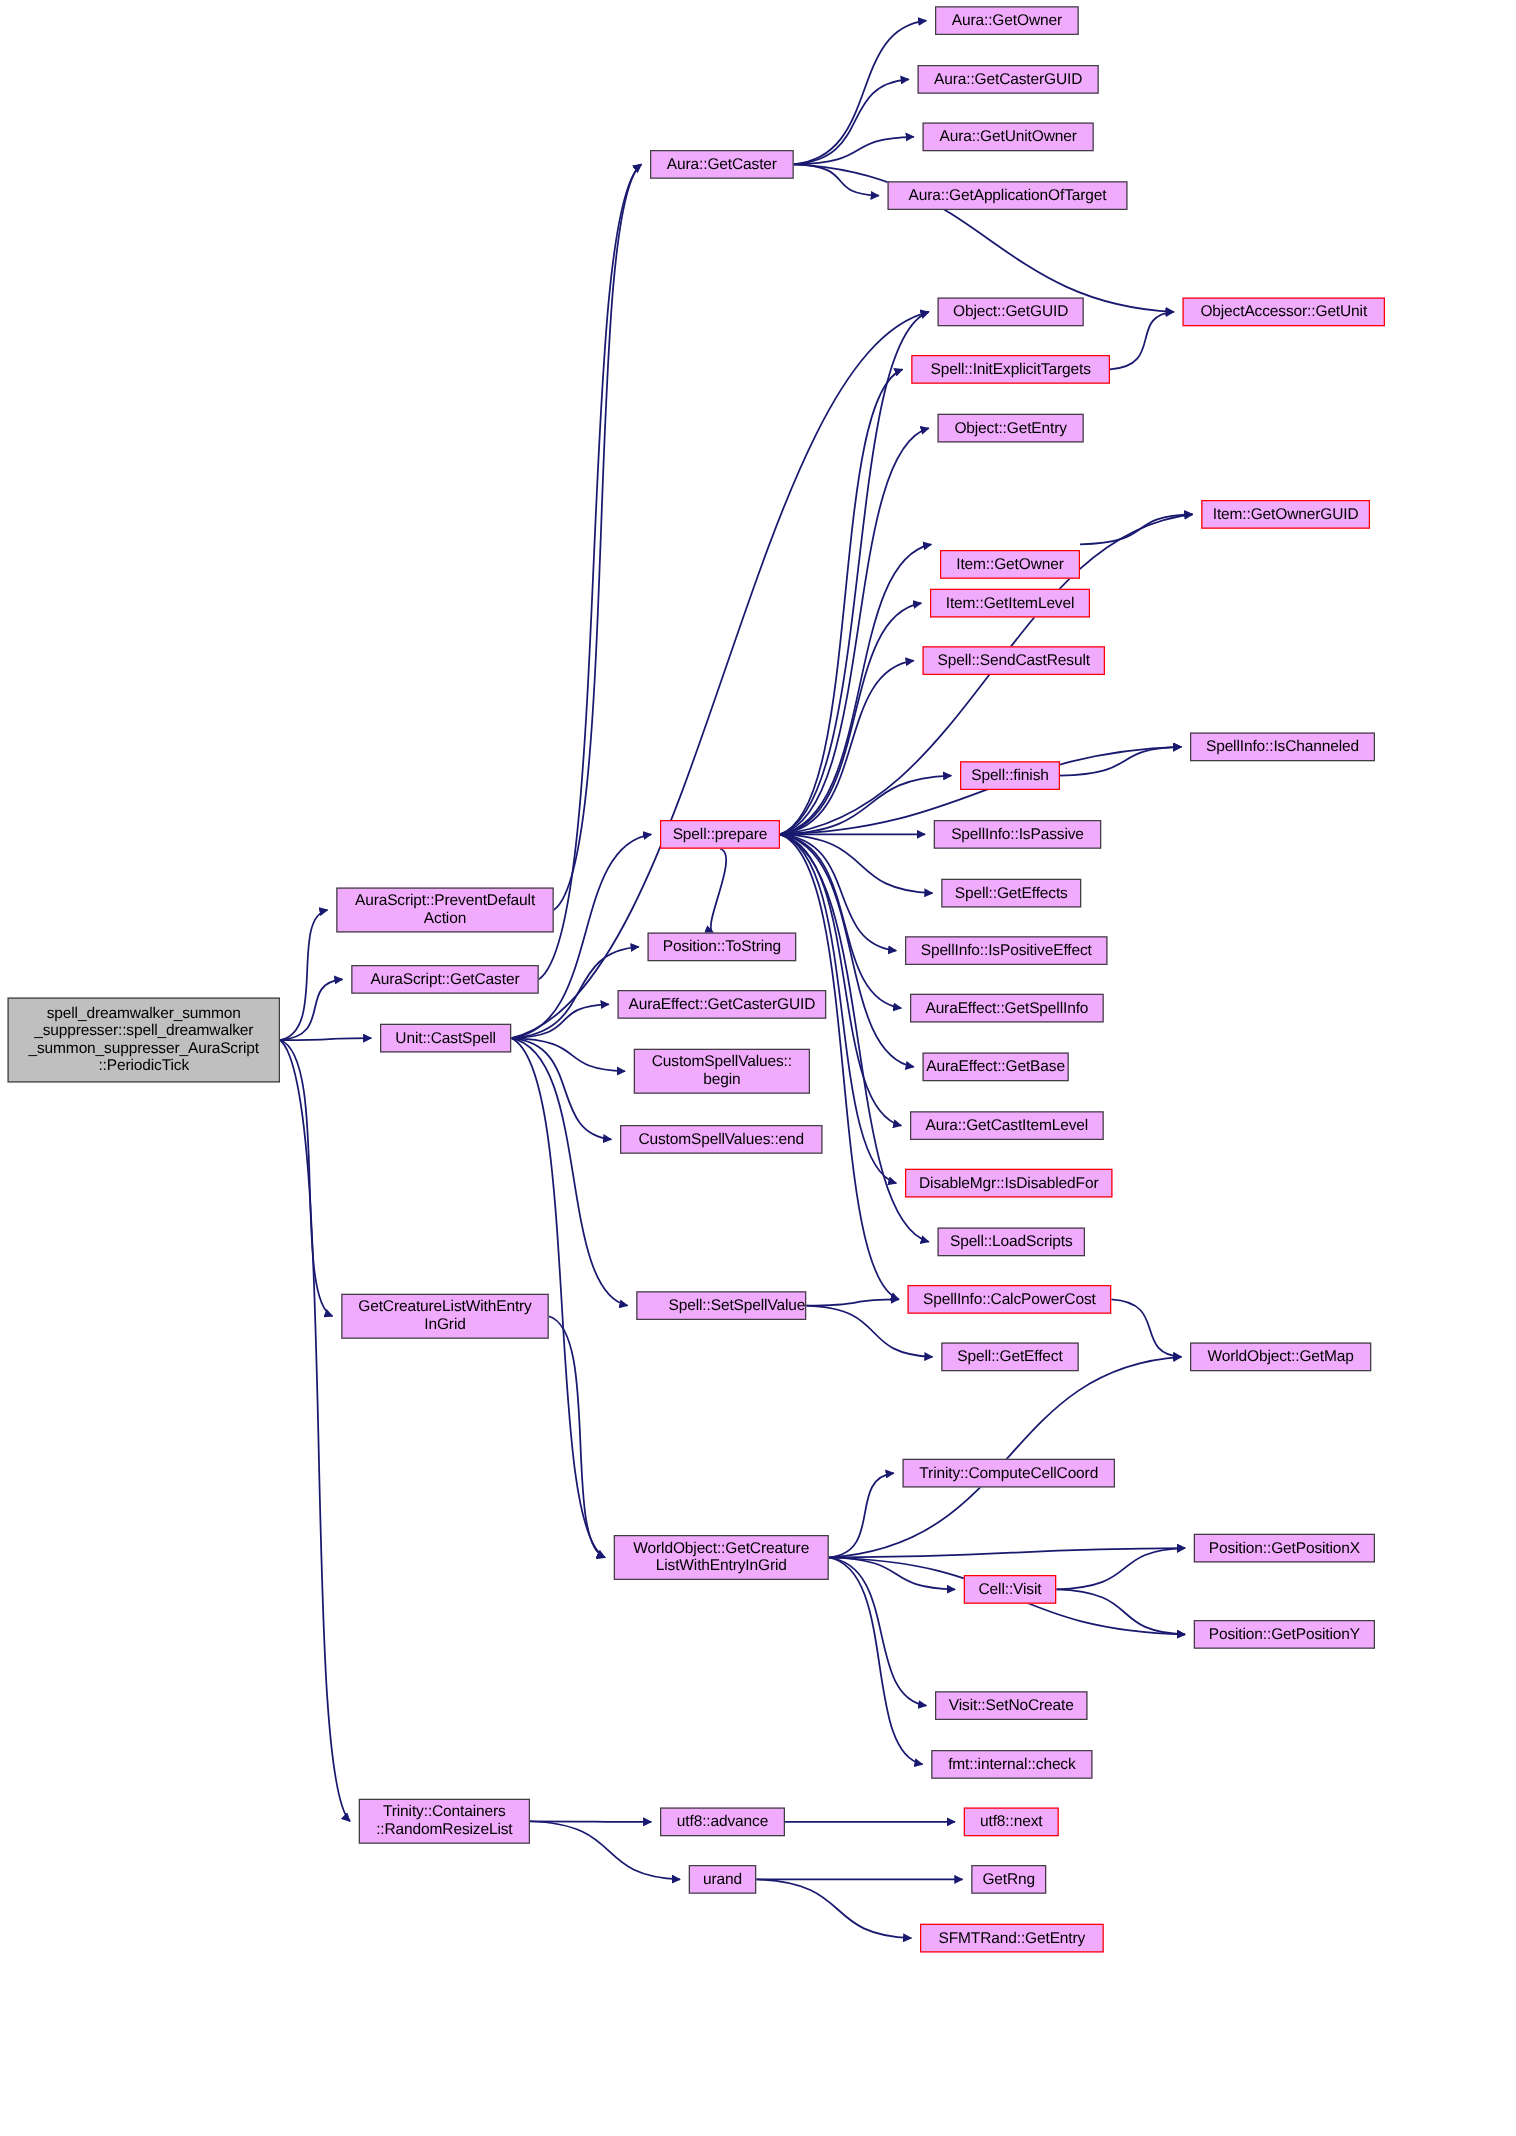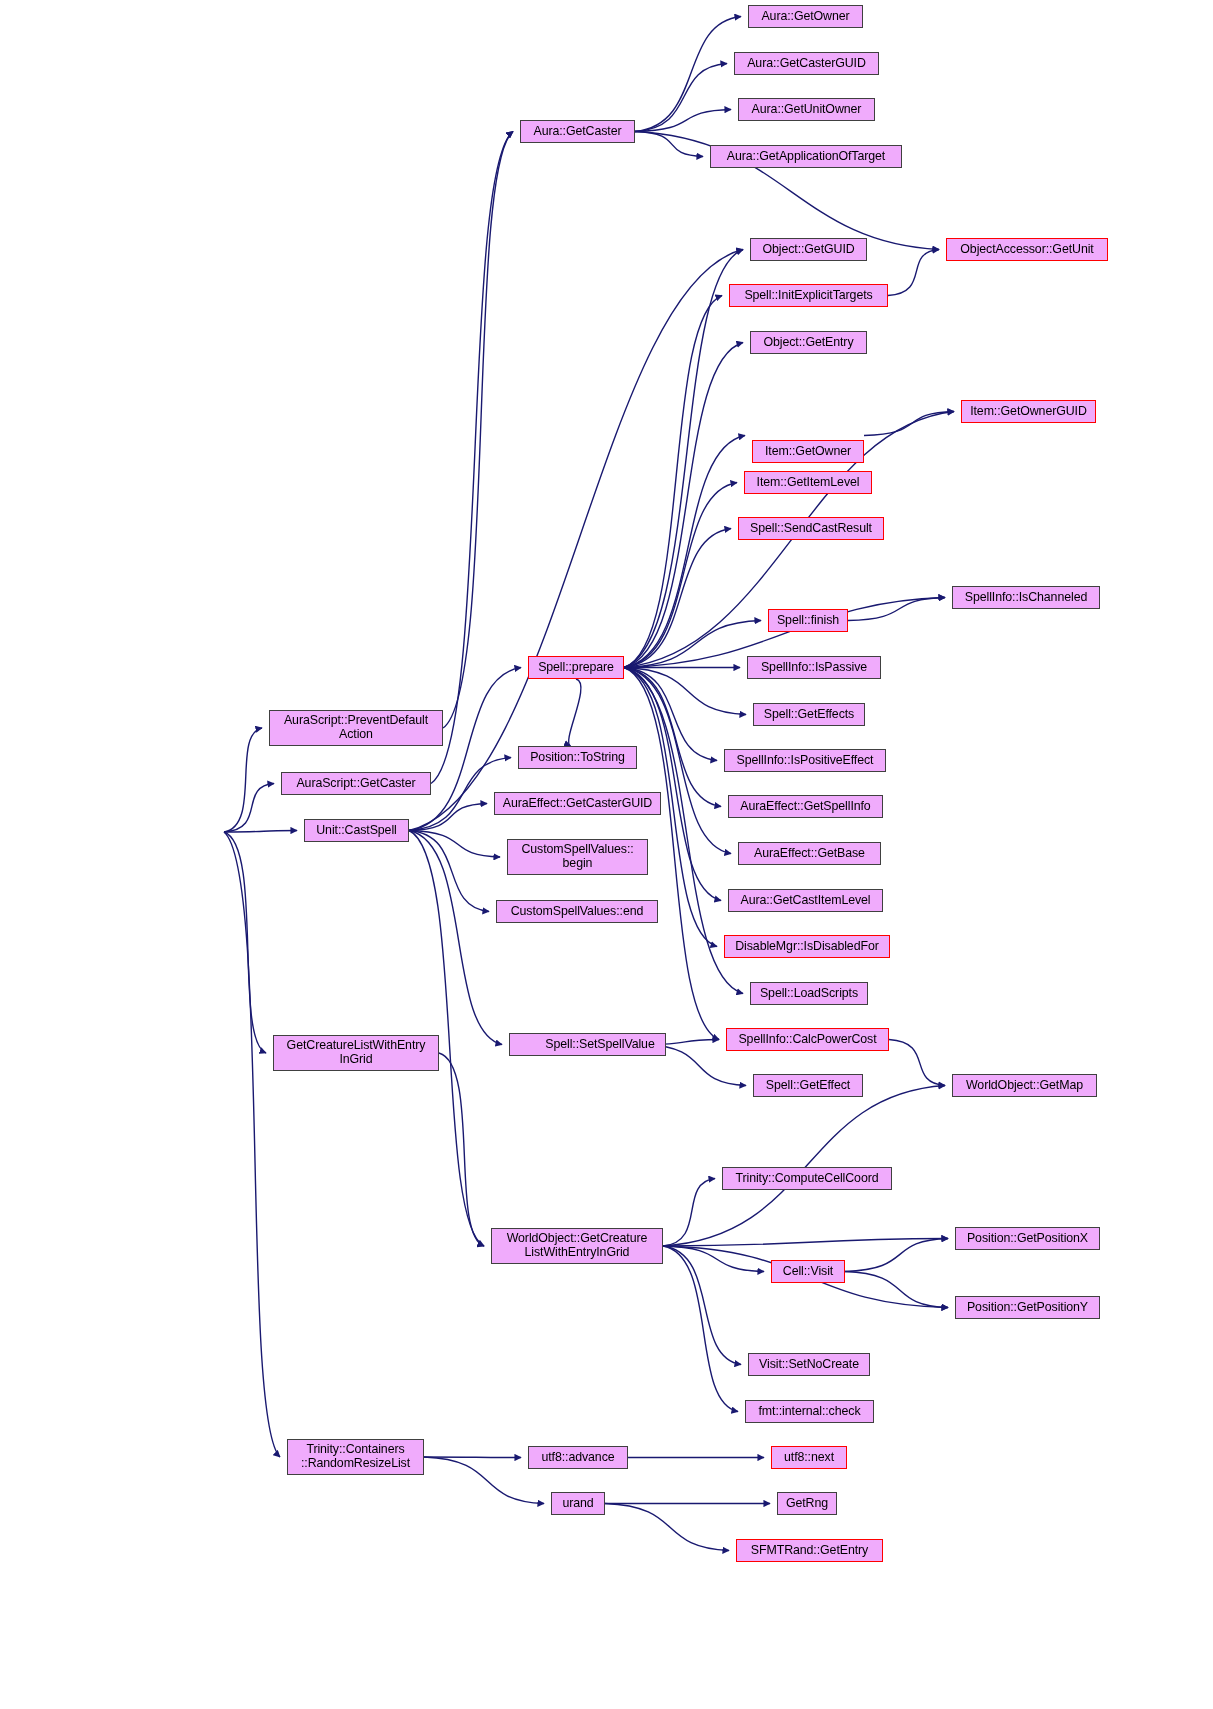--- a/index.html
+++ b/index.html
@@ -116,20 +116,24 @@
         <path d="M 663.0 1246.0 C 718.4 1255.9, 689.6 1401.6, 738.0 1411.5" marker-end="url(#arrow)"></path>
         <path d="M 845.0 1271.5 C 913.8 1269.5, 886.2 1240.5, 948.0 1238.5" marker-end="url(#arrow)"></path>
         <path d="M 845.0 1271.5 C 913.8 1273.7, 886.2 1305.3, 948.0 1307.5" marker-end="url(#arrow)"></path>
         <path d="M 424.0 1457.0 C 489.9 1457.0, 462.1 1457.5, 521.0 1457.5" marker-end="url(#arrow)"></path>
         <path d="M 424.0 1457.0 C 501.0 1459.8, 474.0 1500.7, 544.0 1503.5" marker-end="url(#arrow)"></path>
         <path d="M 628.0 1457.5 C 712.6 1457.5, 686.4 1457.5, 764.0 1457.5" marker-end="url(#arrow)"></path>
         <path d="M 605.0 1503.5 C 703.6 1503.5, 678.4 1503.5, 770.0 1503.5" marker-end="url(#arrow)"></path>
         <path d="M 605.0 1503.5 C 683.9 1506.3, 657.1 1547.7, 729.0 1550.5" marker-end="url(#arrow)"></path>
       </g>
   </svg>
+<div class="node root" style="left: 6px; top: 798px; width: 218px; height: 68px;">spell_dreamwalker_summon
+_suppresser::spell_dreamwalker
+_summon_suppresser_AuraScript
+::PeriodicTick</div>
     <div class="node" style="left: 269px; top: 710px; width: 174px; height: 36px;">AuraScript::PreventDefault
 Action</div>
     <div class="node" style="left: 281px; top: 772px; width: 150px; height: 23px;">AuraScript::GetCaster</div>
     <div class="node" style="left: 304px; top: 819px; width: 105px; height: 23px;">Unit::CastSpell</div>
     <div class="node" style="left: 273px; top: 1035px; width: 166px; height: 36px;">GetCreatureListWithEntry
 InGrid</div>
     <div class="node" style="left: 287px; top: 1439px; width: 137px; height: 36px;">Trinity::Containers
 ::RandomResizeList</div>
     <div class="node" style="left: 520px; top: 120px; width: 115px; height: 23px;">Aura::GetCaster</div>
     <div class="node" style="left: 748px; top: 5px; width: 115px; height: 23px;">Aura::GetOwner</div>
@@ -144,33 +148,33 @@
     <div class="node red" style="left: 752px; top: 424px; width: 112px; height: 23px; margin-top: 16px;">Item::GetOwner</div>
     <div class="node red" style="left: 744px; top: 471px; width: 128px; height: 23px;">Item::GetItemLevel</div>
     <div class="node red" style="left: 738px; top: 517px; width: 146px; height: 23px;">Spell::SendCastResult</div>
     <div class="node" style="left: 952px; top: 586px; width: 148px; height: 23px;">SpellInfo::IsChanneled</div>
     <div class="node red" style="left: 768px; top: 609px; width: 80px; height: 23px;">Spell::finish</div>
     <div class="node red" style="left: 528px; top: 656px; width: 96px; height: 23px;">Spell::prepare</div>
     <div class="node" style="left: 747px; top: 656px; width: 134px; height: 23px;">SpellInfo::IsPassive</div>
     <div class="node" style="left: 753px; top: 703px; width: 112px; height: 23px;">Spell::GetEffects</div>
     <div class="node" style="left: 724px; top: 749px; width: 162px; height: 23px;">SpellInfo::IsPositiveEffect</div>
     <div class="node" style="left: 728px; top: 795px; width: 155px; height: 23px;">AuraEffect::GetSpellInfo</div>
-    <div class="node" style="left: 738px; top: 842px; width: 143px; height: 23px;">AuraEffect::GetBase</div>
+    <div class="node" style="left: 738px; top: 842px; width: 117px; height: 23px;">AuraEffect::GetBase</div>
     <div class="node" style="left: 728px; top: 889px; width: 155px; height: 23px;">Aura::GetCastItemLevel</div>
     <div class="node red" style="left: 724px; top: 935px; width: 166px; height: 23px;">DisableMgr::IsDisabledFor</div>
     <div class="node" style="left: 750px; top: 982px; width: 118px; height: 23px;">Spell::LoadScripts</div>
     <div class="node red" style="left: 726px; top: 1028px; width: 163px; height: 23px; text-align: center;">SpellInfo::CalcPowerCost</div>
     <div class="node" style="left: 753px; top: 1074px; width: 110px; height: 23px;">Spell::GetEffect</div>
     <div class="node" style="left: 952px; top: 1074px; width: 145px; height: 23px;">WorldObject::GetMap</div>
     <div class="node" style="left: 518px; top: 746px; width: 119px; height: 23px;">Position::ToString</div>
     <div class="node" style="left: 494px; top: 792px; width: 167px; height: 23px;">AuraEffect::GetCasterGUID</div>
     <div class="node" style="left: 507px; top: 839px; width: 141px; height: 36px;">CustomSpellValues::
 begin</div>
     <div class="node" style="left: 496px; top: 900px; width: 162px; height: 23px;">CustomSpellValues::end</div>
-    <div class="node" style="left: 509px; top: 1033px; width: 157px; height: 23px; padding-left: 28px;">Spell::SetSpellValue</div>
+    <div class="node" style="left: 509px; top: 1033px; width: 136px; height: 23px; padding-left: 28px;">Spell::SetSpellValue</div>
     <div class="node" style="left: 491px; top: 1228px; width: 172px; height: 36px;">WorldObject::GetCreature
 ListWithEntryInGrid</div>
     <div class="node" style="left: 722px; top: 1167px; width: 170px; height: 23px;">Trinity::ComputeCellCoord</div>
     <div class="node" style="left: 955px; top: 1227px; width: 145px; height: 23px;">Position::GetPositionX</div>
     <div class="node red" style="left: 771px; top: 1260px; width: 74px; height: 23px;">Cell::Visit</div>
     <div class="node" style="left: 955px; top: 1296px; width: 145px; height: 23px;">Position::GetPositionY</div>
     <div class="node" style="left: 748px; top: 1353px; width: 122px; height: 23px;">Visit::SetNoCreate</div>
     <div class="node" style="left: 745px; top: 1400px; width: 129px; height: 23px;">fmt::internal::check</div>
     <div class="node" style="left: 528px; top: 1446px; width: 100px; height: 23px;">utf8::advance</div>
     <div class="node red" style="left: 771px; top: 1446px; width: 76px; height: 23px;">utf8::next</div>

